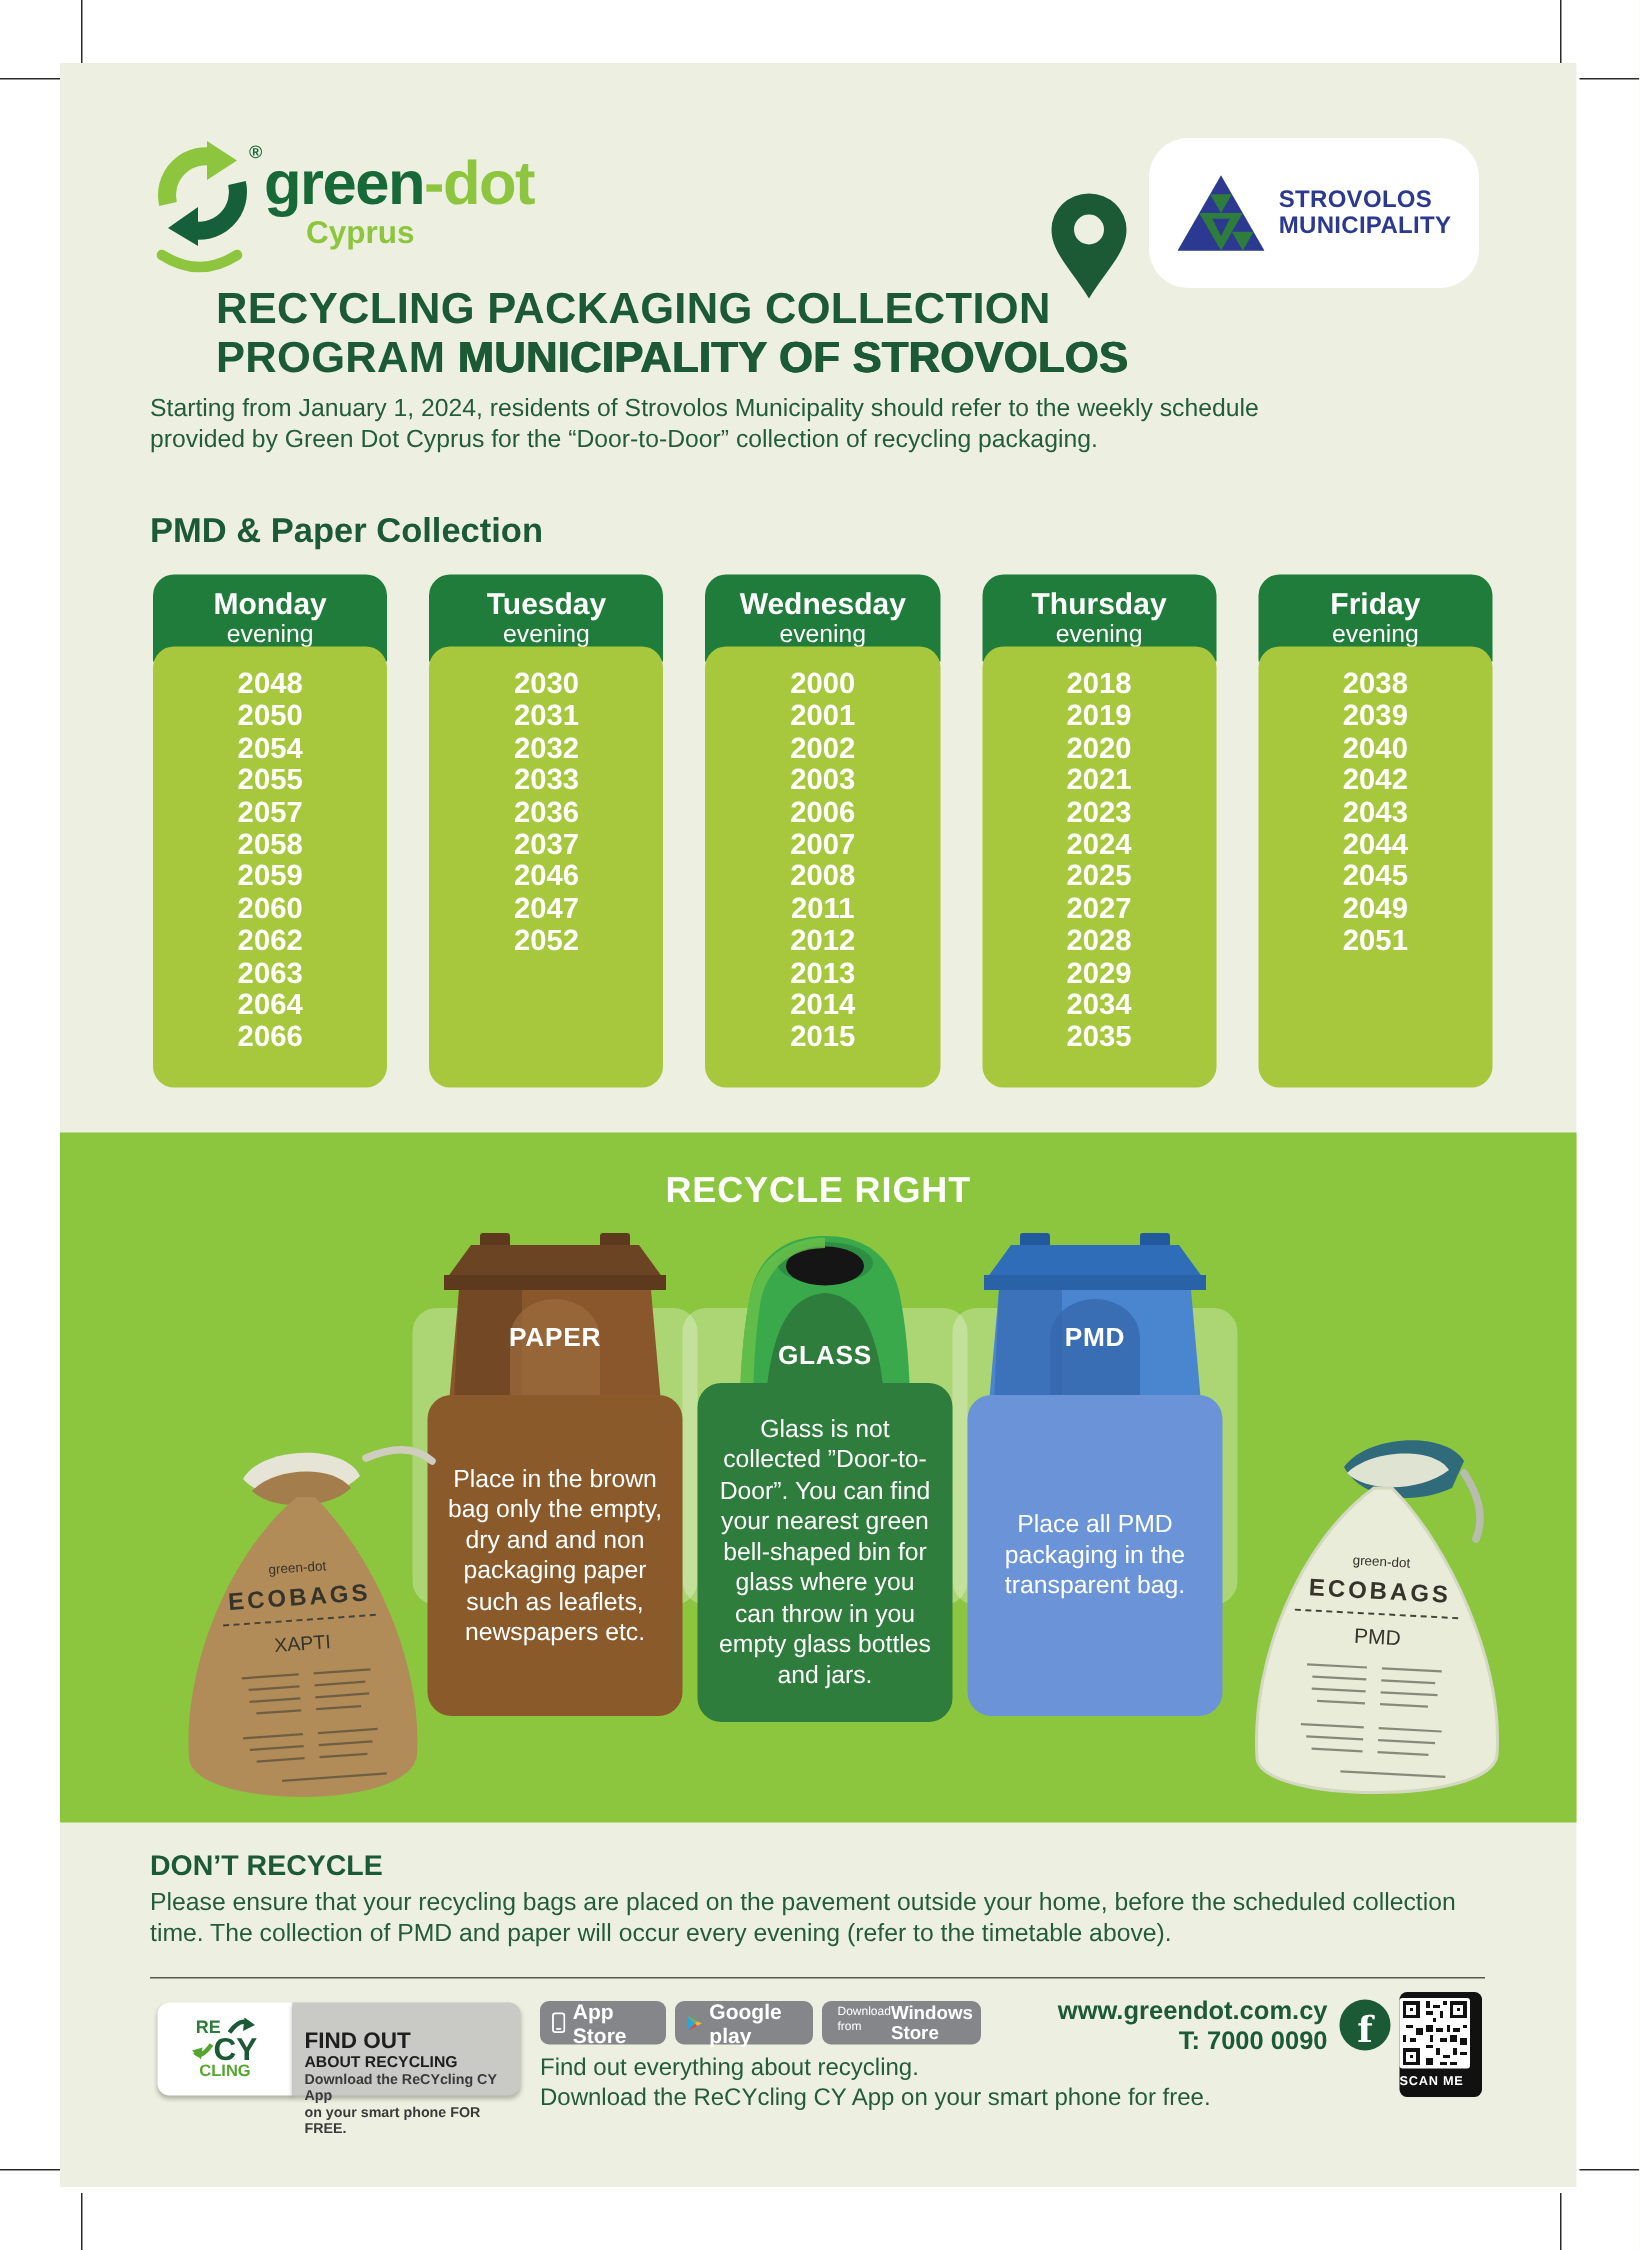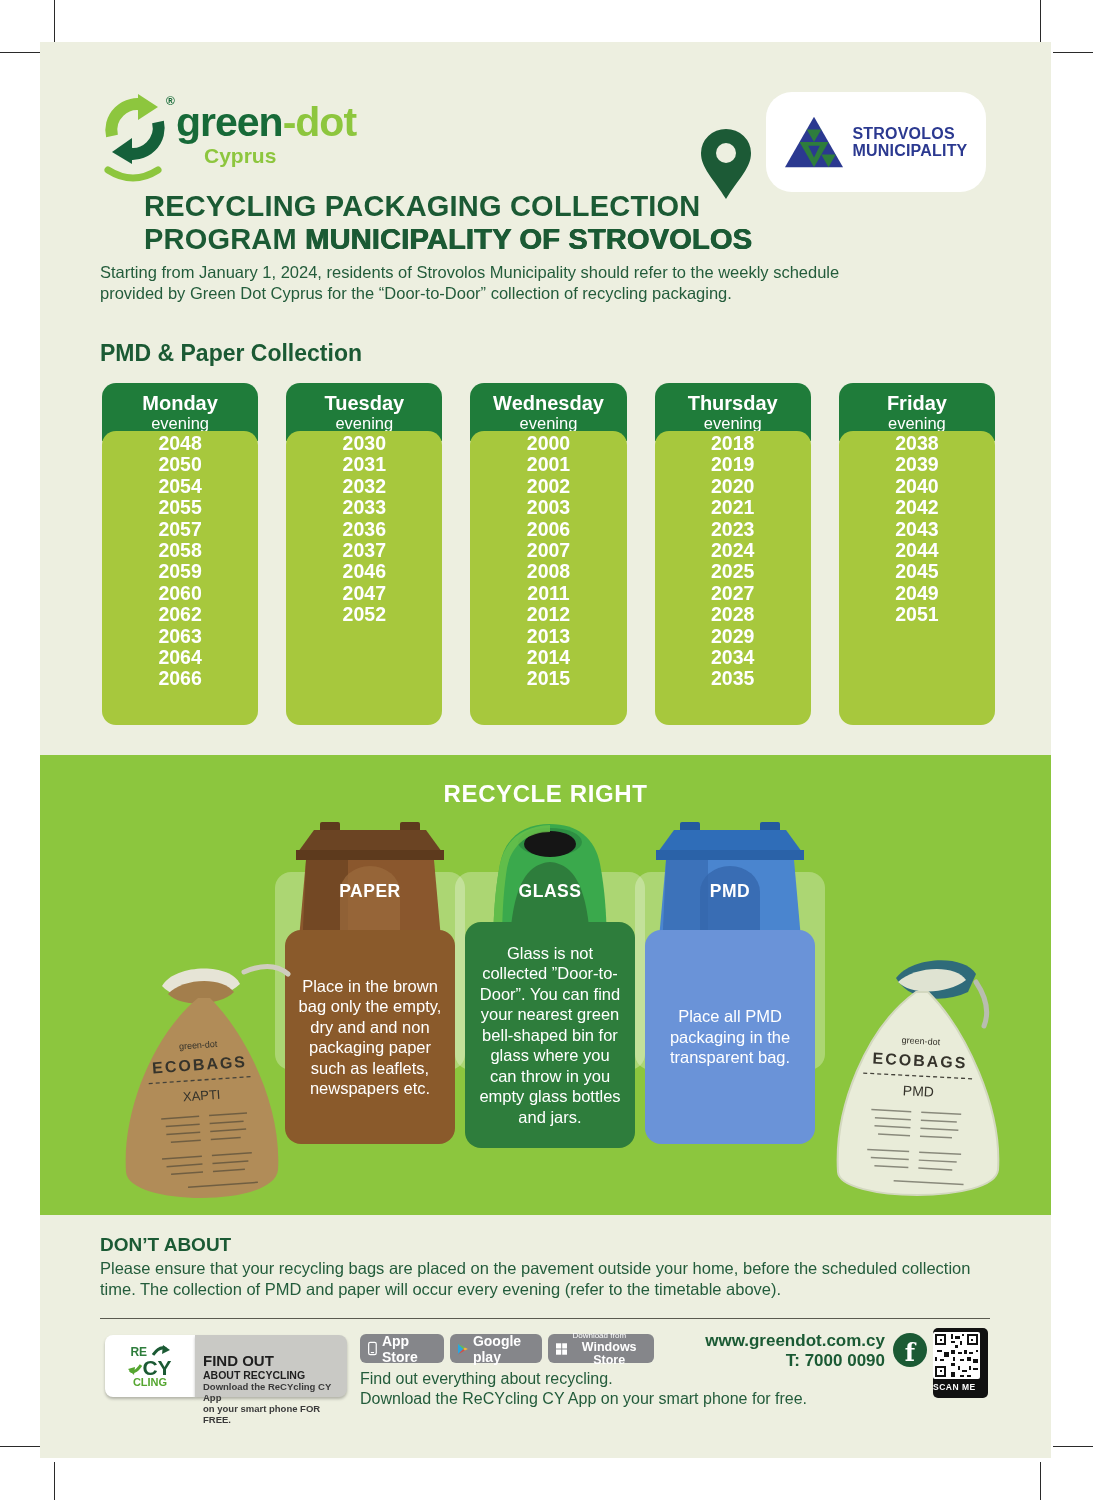--- a/index.html
+++ b/index.html
@@ -27,21 +27,21 @@
   .h2{position:absolute;left:100px;top:340px;color:#1b5a34;font-weight:bold;font-size:23px;}
   
   .schedule{position:absolute;left:102px;top:383px;width:893px;height:342px;display:flex;gap:28px;}
   .col{flex:1;position:relative;}
   .col-head{position:absolute;left:0;right:0;top:0;height:58px;background:#1f7c3a;
             border-radius:14px 14px 0 0;text-align:center;color:#ffffff;padding-top:9px;box-sizing:border-box;}
   .col-head .day{font-weight:bold;font-size:20px;line-height:22px;}
   .col-head .evening{font-size:16.5px;line-height:19px;}
   .col-body{position:absolute;left:0;right:0;top:48px;bottom:0;background:#a7c83d;border-radius:14px;
             text-align:center;color:#ffffff;font-weight:bold;font-size:19.5px;line-height:21.4px;
-            padding-top:2px;box-sizing:border-box;}
+            padding-top:15px;box-sizing:border-box;}
   
   .band{position:absolute;left:40px;top:755px;width:1011px;height:460px;background:#8cc63e;}
   .band-title{position:absolute;left:40px;top:780px;width:1011px;text-align:center;color:#ffffff;
               font-weight:bold;font-size:24px;letter-spacing:0.6px;}
   .slab{position:absolute;top:872px;width:190px;height:198px;background:rgba(255,255,255,0.28);border-radius:16px;}
   .bin-label{position:absolute;top:881px;width:190px;text-align:center;color:#ffffff;
              font-weight:bold;font-size:17.5px;letter-spacing:0.5px;}
   .card{position:absolute;width:170px;border-radius:16px;color:#ffffff;font-size:16.5px;line-height:20.5px;
         text-align:center;box-sizing:border-box;padding:12px 10px;display:flex;align-items:center;justify-content:center;}
   
@@ -57,21 +57,21 @@
   .badge-gray .l1{font-weight:bold;font-size:15px;line-height:16px;color:#1e1e1e;}
   .badge-gray .l2{font-weight:bold;font-size:10.5px;line-height:12px;color:#1e1e1e;}
   .badge-gray .l3{font-weight:bold;font-size:9.5px;line-height:11px;color:#3a3a3a;}
   .recy{text-align:center;line-height:11px;}
   .recy .re{color:#2e7d3c;font-weight:bold;font-size:12px;}
   .recy .cy{color:#1b5a34;font-weight:bold;font-size:21px;line-height:19px;}
   .recy .cling{color:#55a630;font-weight:bold;font-size:11px;}
   .store-btn{position:absolute;top:1334px;height:29px;background:#85868a;border-radius:6px;color:#ffffff;
              display:flex;align-items:center;justify-content:center;gap:5px;font-size:14px;font-weight:bold;
              box-sizing:border-box;padding:0 8px;}
-  .store-two{display:flex;flex-direction:column;align-items:flex-start;line-height:10px;text-align:center;}
+  .store-two{display:flex;flex-direction:row;align-items:flex-start;line-height:10px;}
   .store-two .small{font-size:8px;font-weight:normal;}
   .store-two .big{font-size:12.5px;font-weight:bold;line-height:13px;}
   .app-text{position:absolute;left:360px;top:1369px;color:#235c3b;font-size:16px;line-height:20px;}
   .contact{position:absolute;left:690px;top:1331px;width:195px;text-align:right;color:#1b5a34;
            font-weight:bold;font-size:17px;line-height:20px;}
   .fb{position:absolute;left:893px;top:1333px;width:34px;height:34px;border-radius:50%;background:#1b5a34;
       color:#ffffff;font-family:"DejaVu Serif",serif;font-weight:bold;font-size:24px;
       display:flex;align-items:flex-end;justify-content:center;overflow:hidden;}
   .qr{position:absolute;left:933px;top:1328px;width:55px;height:70px;background:#111111;border-radius:5px;
       display:flex;flex-direction:column;align-items:flex-start;}
@@ -267,21 +267,21 @@
     <rect x="30" y="0" width="20" height="12" rx="2" fill="#235a9e"></rect>
     <rect x="110" y="0" width="20" height="12" rx="2" fill="#235a9e"></rect>
     <polygon points="8,30 24,8 136,8 152,30" fill="#2f6db8"></polygon>
     <rect x="6" y="28" width="148" height="10" fill="#2a62a8"></rect>
     <path d="M16,38 L144,38 L152,128 Q152,136 144,136 L16,136 Q8,136 8,128 Z" fill="#4a85cf"></path>
     <path d="M16,38 L58,38 L58,136 L12,130 Z" fill="#3a6fb6" opacity="0.85"></path>
     <path d="M50,70 A30,26 0 0 1 110,70 L110,136 L50,136 Z" fill="#3566ad" opacity="0.8"></path>
   </svg>
 
   <div class="bin-label" style="left:275px;">PAPER</div>
-  <div class="bin-label" style="left:455px;">GLASS</div>
+  <div class="bin-label" style="left:455px;margin-top:12px;">GLASS</div>
   <div class="bin-label" style="left:635px;">PMD</div>
 
   <div class="card" style="left:285px;top:930px;height:214px;background:#8a5a2b;">
     <div>Place in the brown bag only the empty, dry and and non packaging paper such as leaflets, newspapers etc.</div>
   </div>
   <div class="card" style="left:465px;top:922px;height:226px;background:#2e7d3c;">
     <div>Glass is not collected ”Door-to-Door”. You can find your nearest green bell-shaped bin for glass where you can throw in you empty glass bottles and jars.</div>
   </div>
   <div class="card" style="left:645px;top:930px;height:214px;background:#6a93d8;">
     <div>Place all PMD packaging in the transparent bag.</div>
@@ -340,21 +340,21 @@
           <line x1="124" y1="204" x2="166" y2="204"></line>
         <line x1="76" y1="212" x2="114" y2="212"></line>
           <line x1="124" y1="212" x2="162" y2="212"></line>
         <line x1="80" y1="220" x2="114" y2="220"></line>
           <line x1="124" y1="220" x2="158" y2="220"></line>
         <line x1="100" y1="234" x2="170" y2="234"></line>
       </g>
     </g>
   </svg>
 
-  <div class="df-h">DON’T ABOUT</div>
+  <div class="df-h">DON’T RECYCLE</div>
   <div class="df-t">
     <div>Please ensure that your recycling bags are placed on the pavement outside your home, before the scheduled collection</div>
     <div>time. The collection of PMD and paper will occur every evening (refer to the timetable above).</div>
   </div>
   <div class="rule"></div>
 
   <div class="badge-white">
     <div class="recy">
       <div><span class="re">RE</span>
            <svg width="18" height="12" viewBox="0 0 18 12" style="vertical-align:middle;">

